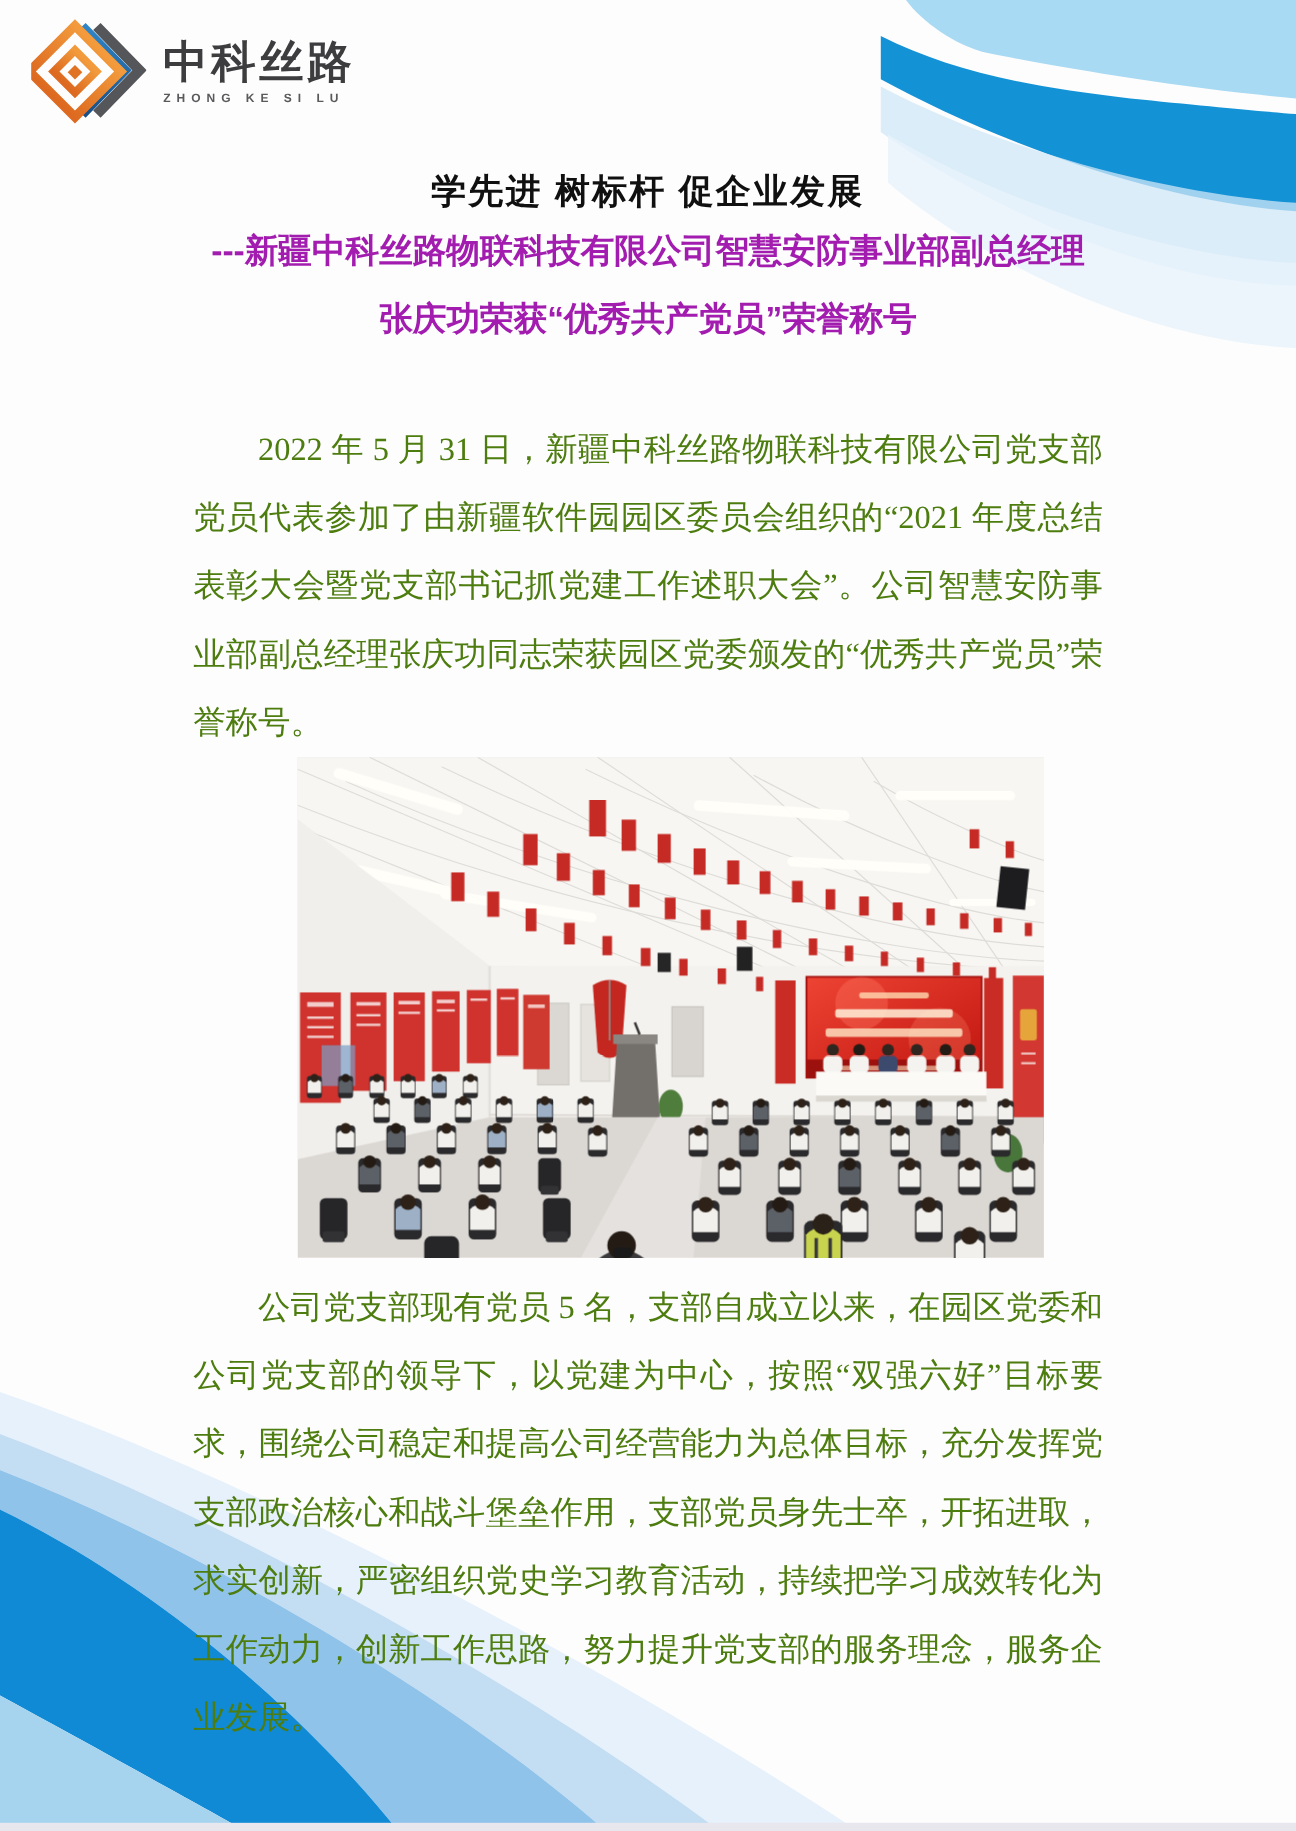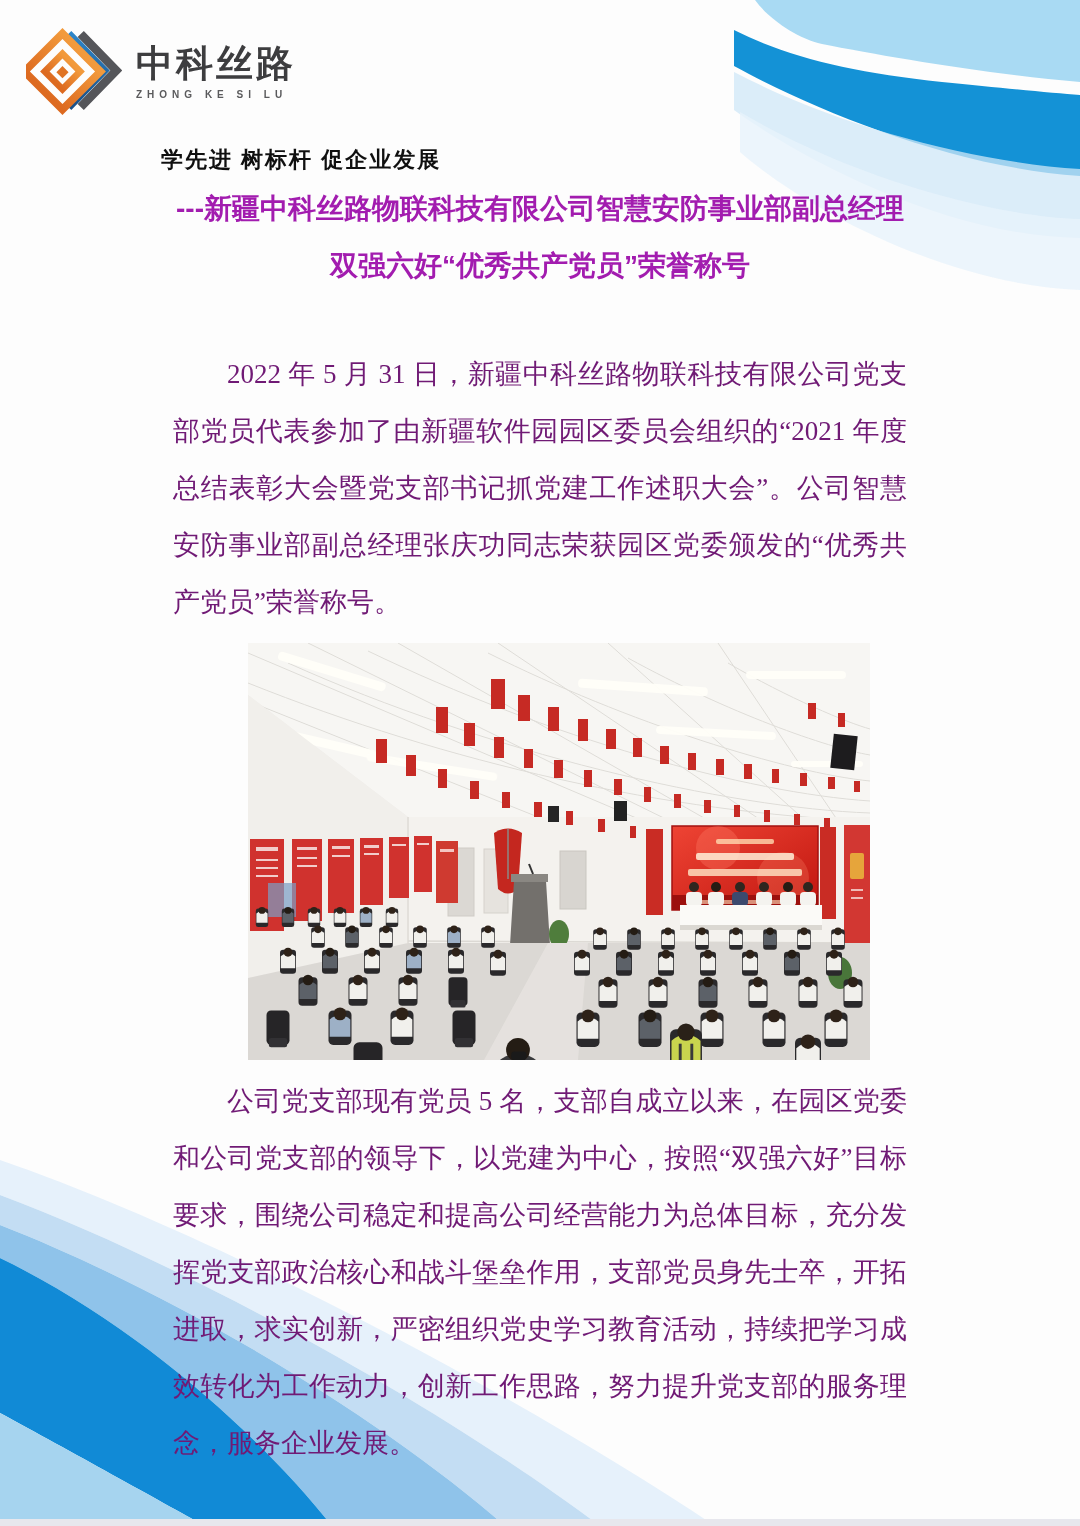--- a/index.html
+++ b/index.html
@@ -7,45 +7,45 @@
     position:relative;
     width:1080px;height:1526px;
     margin:0 auto;
     background:#fdfdfd;
     overflow:hidden;
     font-family:"Liberation Serif","DejaVu Serif",serif;
   }
   .decor-tr{position:absolute;top:0;right:0;width:360px;height:300px;z-index:1;}
   .decor-bl{position:absolute;left:0;bottom:0;width:740px;height:420px;z-index:1;}
   .bottom-strip{position:absolute;left:0;bottom:0;width:100%;height:7px;background:#e7e7ed;z-index:6;}
-  .logo{position:absolute;top:26px;left:26px;display:flex;align-items:center;z-index:3;}
+  .logo{position:absolute;top:14px;left:26px;display:flex;align-items:center;z-index:3;}
   .logo-icon{width:96px;height:92px;flex:0 0 auto;}
   .logo-text{margin-left:14px;}
   .logo-name{
     font-family:"Liberation Sans","DejaVu Sans",sans-serif;
     font-weight:bold;font-size:37px;line-height:40px;color:#3d3d3f;letter-spacing:3px;
   }
   .logo-sub{
     font-family:"Liberation Sans","DejaVu Sans",sans-serif;
     font-size:10px;color:#5a5a5c;letter-spacing:5px;margin-top:5px;font-weight:bold;
   }
   .content{position:absolute;left:161px;top:140px;width:758px;z-index:2;}
   .title{
-    margin:0;text-align:left;
+    margin:0;text-align:center;
     font-family:"Liberation Sans","DejaVu Sans",sans-serif;
-    font-weight:bold;font-size:22px;line-height:40px;color:#101010;letter-spacing:2px;
+    font-weight:bold;font-size:29px;line-height:40px;color:#101010;letter-spacing:2px;
   }
   .subtitle{
     text-align:center;
     font-family:"Liberation Sans","DejaVu Sans",sans-serif;
     font-weight:bold;font-size:28px;line-height:57px;color:#a21caf;
   }
   .body-para{
-    margin:12px;
-    font-size:27px;line-height:57px;color:#701a75;
+    margin:0;
+    font-size:27px;line-height:57px;color:#4d7c0f;
     text-align:justify;text-indent:2em;
     font-weight:500;
   }
   .para-1{margin-top:52px;}
   .photo{
     display:block;margin:0 0 0 87px;width:622px;height:417px;
     background:#efedea;
   }
   .photo svg{display:block;width:622px;height:417px;}
   .para-2{margin-top:13px;}
@@ -98,21 +98,21 @@
     </svg>
     <div class="logo-text">
       <div class="logo-name">中科丝路</div>
       <div class="logo-sub">ZHONG KE SI LU</div>
     </div>
   </div>
 
   <div class="content">
     <h1 class="title">学先进 树标杆 促企业发展</h1>
     <div class="subtitle">---新疆中科丝路物联科技有限公司智慧安防事业部副总经理</div>
-    <div class="subtitle">双强六好“优秀共产党员”荣誉称号</div>
+    <div class="subtitle">张庆功荣获“优秀共产党员”荣誉称号</div>
 
     <p class="body-para para-1">2022 年 5 月 31 日，新疆中科丝路物联科技有限公司党支部党员代表参加了由新疆软件园园区委员会组织的“2021 年度总结表彰大会暨党支部书记抓党建工作述职大会”。公司智慧安防事业部副总经理张庆功同志荣获园区党委颁发的“优秀共产党员”荣誉称号。</p>
 
     <figure class="photo">
       <svg viewBox="0 0 622 417" preserveAspectRatio="none">
         <defs>
           <linearGradient id="gScreen" x1="0" y1="0" x2="1" y2="1">
             <stop offset="0" stop-color="#ee4434"></stop>
               <stop offset="1" stop-color="#c0150f"></stop>
           </linearGradient>

